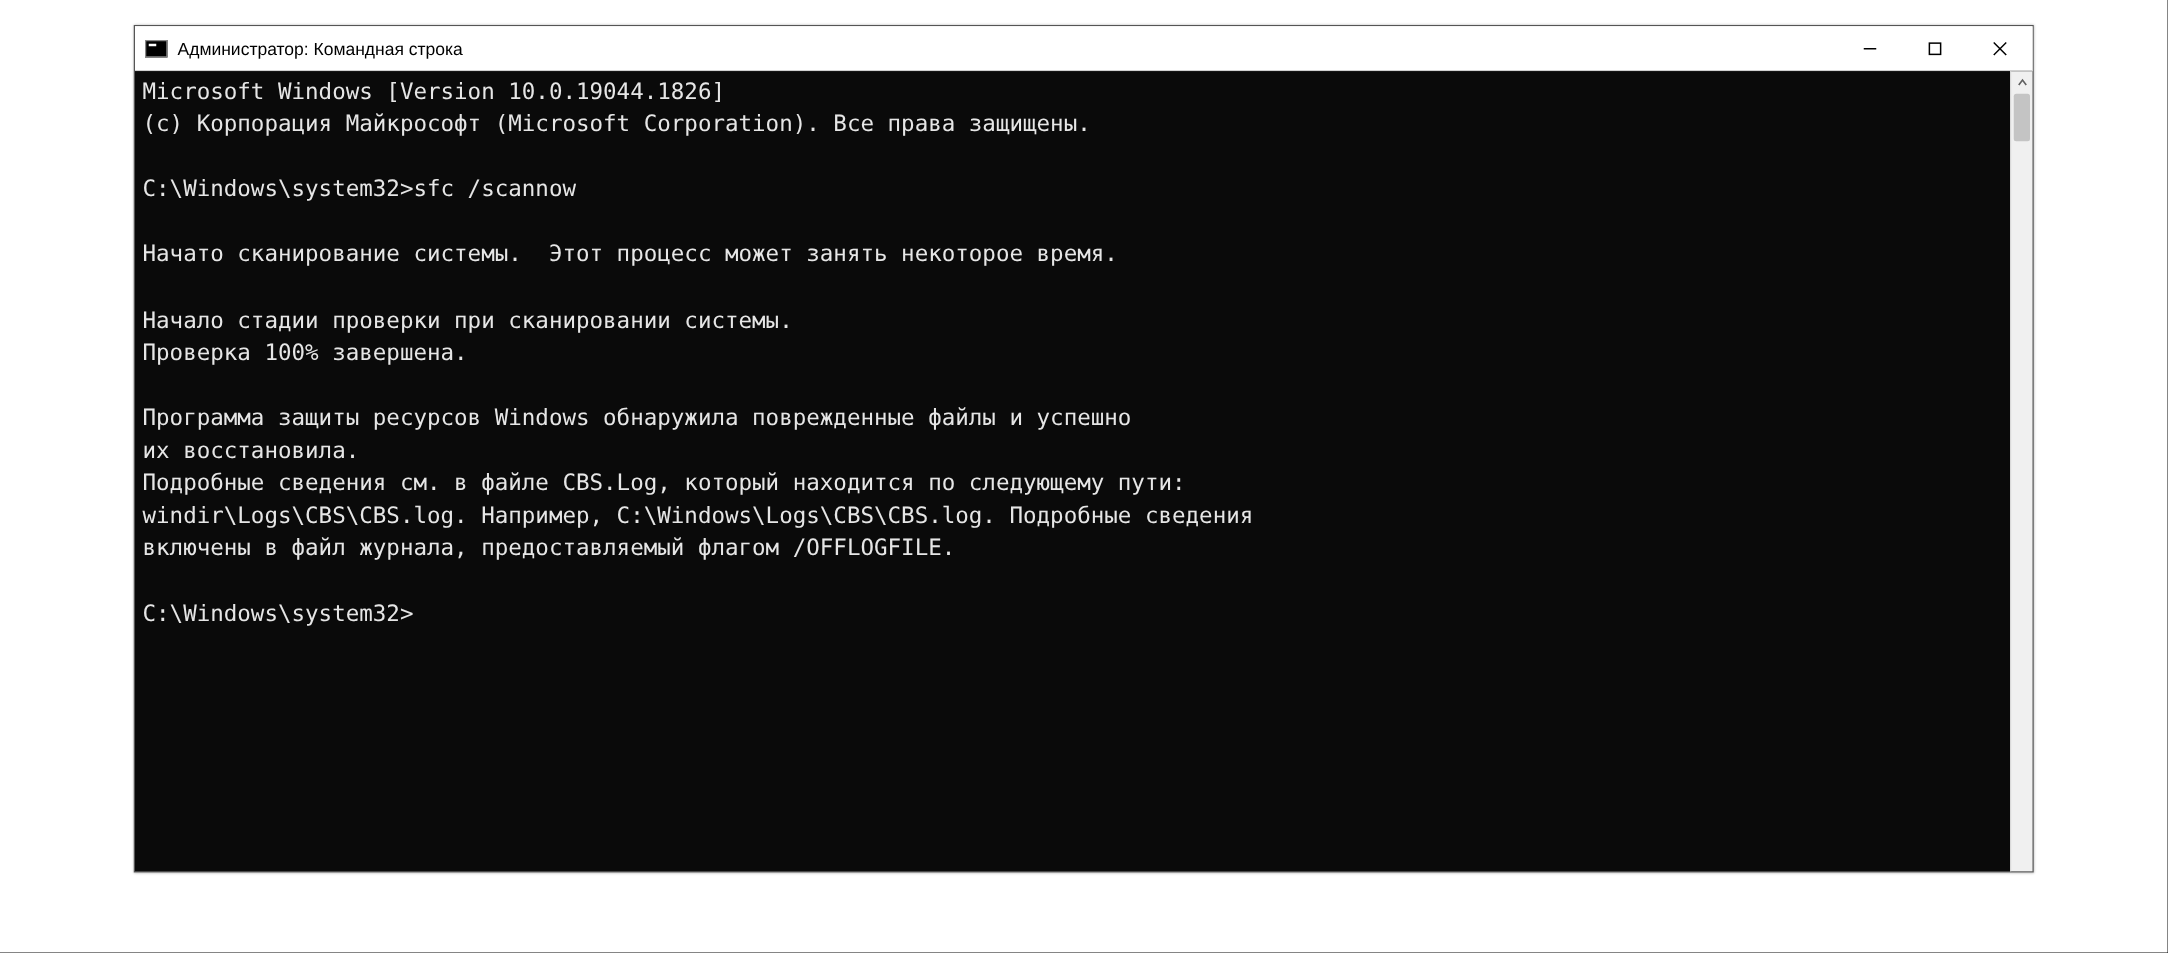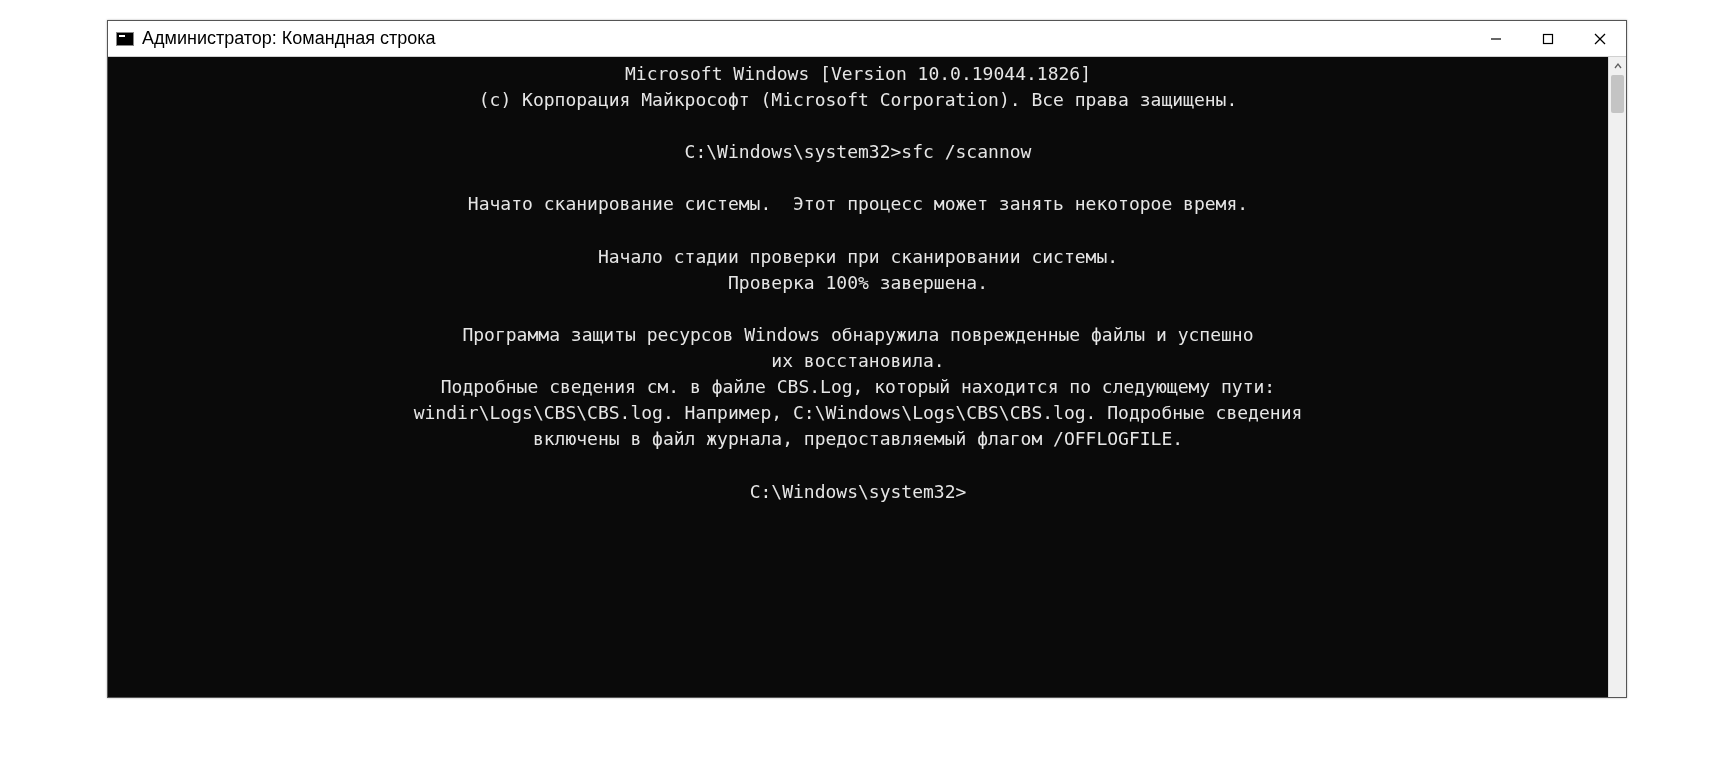--- a/index.html
+++ b/index.html
@@ -39,21 +39,21 @@
     position: relative;
   }
   .titlebar-icon::before {
     content: "";
     position: absolute;
     top: 2px; left: 2px;
     width: 6px; height: 2px;
     background: #fff;
   }
   .titlebar-title {
-    font-size: 18px;
+    font-size: 14px;
     color: #000;
     flex: 0 0 auto;
   }
   .titlebar-spacer { flex: 1; }
   .win-controls {
     display: flex;
     height: 100%;
   }
   .win-btn {
     width: 52px;
@@ -76,21 +76,21 @@
     background: #0a0a0a;
     color: #e6e6e6;
     font-family: Consolas, "Lucida Console", monospace;
     font-size: 18px;
     line-height: 1.45;
     padding: 4px 6px 0 6px;
     white-space: pre;
     min-height: 640px;
     overflow: hidden;
   }
-  .terminal .line { white-space: pre-wrap; text-align: center; }
+  .terminal .line { white-space: pre-wrap; }
   .scrollbar {
     width: 18px;
     background: #f0f0f0;
     position: relative;
     border-left: 1px solid #d9d9d9;
   }
   .scroll-arrow {
     width: 100%;
     height: 18px;
     display: flex;

